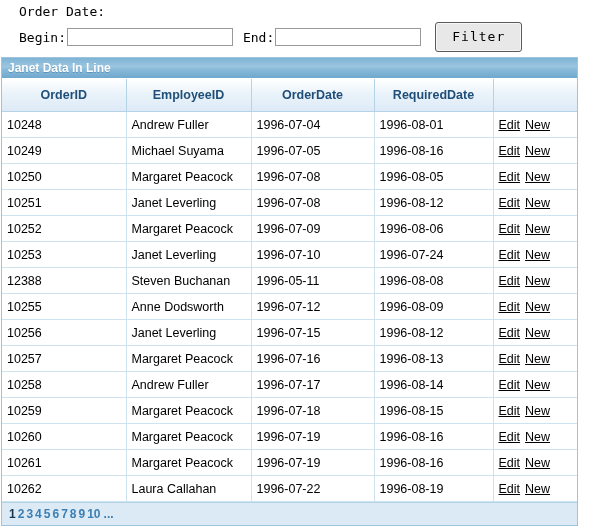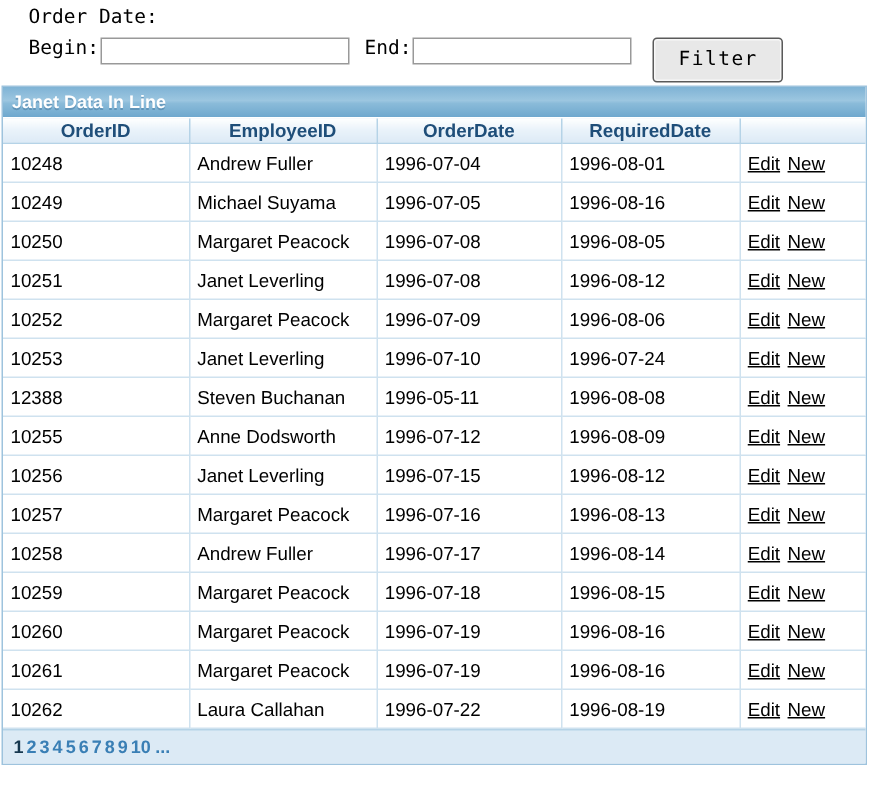--- a/index.html
+++ b/index.html
@@ -24,21 +24,21 @@
   .filter-title {
     font-family: "DejaVu Sans Mono", "Liberation Mono", monospace;
     font-size: 13px;
     color: #000;
     line-height: 16px;
     padding: 1px 0 5px 1px;
     letter-spacing: 0px;
   }
   .filter-row {
     display: flex;
-    align-items: flex-start;
+    align-items: center;
     height: 24px;
     padding-left: 1px;
   }
   .filter-label {
     font-family: "DejaVu Sans Mono", "Liberation Mono", monospace;
     font-size: 13px;
     color: #000;
     white-space: pre;
   }
   .date-input {
@@ -98,21 +98,21 @@
   }
 
   table.grid {
     width: 100%;
     border-collapse: collapse;
     font-family: "Liberation Sans", sans-serif;
     font-size: 12px;
     table-layout: fixed;
   }
   table.grid th {
-    height: 16px;
+    height: 32px;
     background: linear-gradient(to bottom, #ffffff 0%, #eaf3fa 45%, #ddeaf6 100%);
     color: #1f4e79;
     font-weight: bold;
     font-size: 12.5px;
     text-align: center;
     border-right: 1px solid #b5d3e7;
     border-bottom: 1px solid #b5d3e7;
     padding: 0;
     white-space: nowrap;
   }

